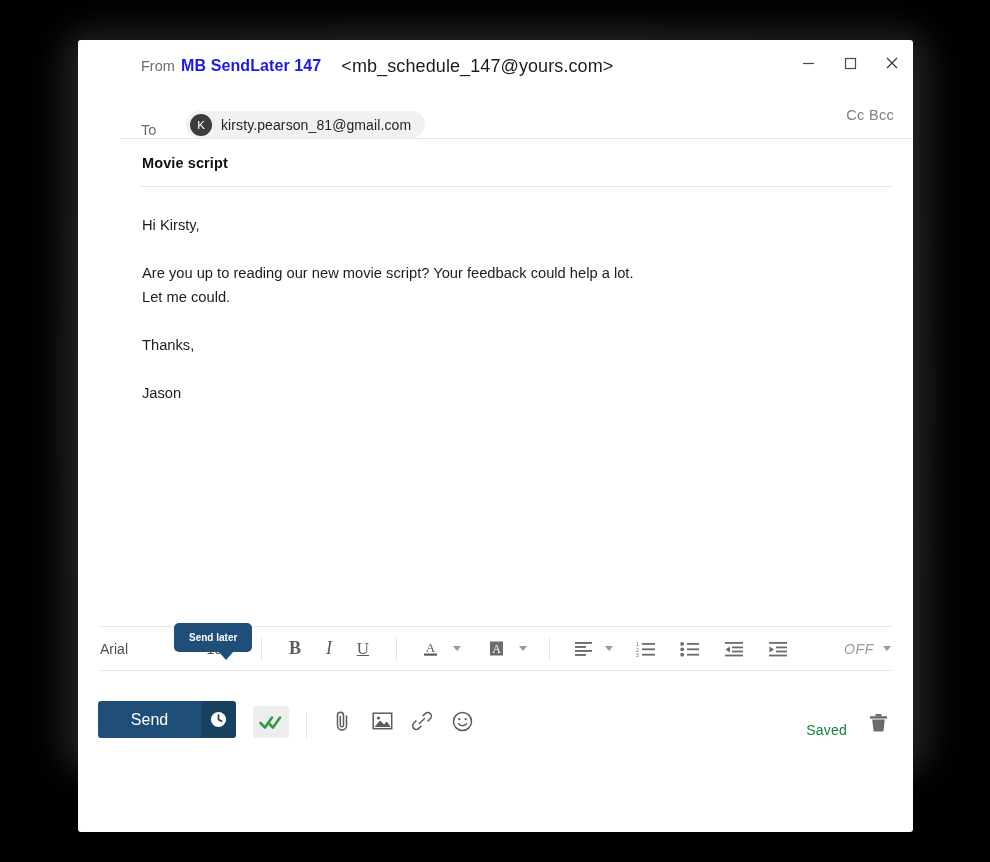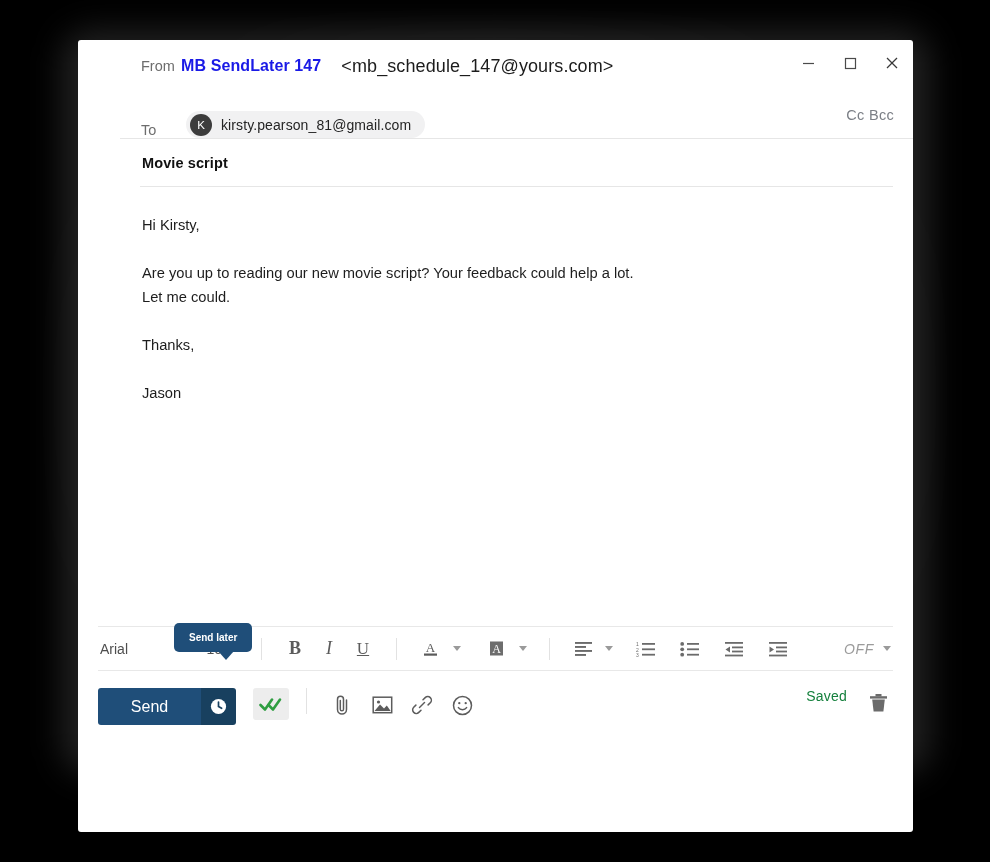--- a/index.html
+++ b/index.html
@@ -239,21 +239,21 @@
   }
 
   
   .bottom-bar {
     position: absolute;
     left: 20px;
     right: 20px;
     top: 648px;
     height: 50px;
     display: flex;
-    align-items: flex-start;
+    align-items: flex-end;
   }
   .send-group {
     display: flex;
     height: 37px;
     border-radius: 3px;
     overflow: hidden;
   }
   .send-main {
     background: #1f4e79;
     color: #ffffff;

